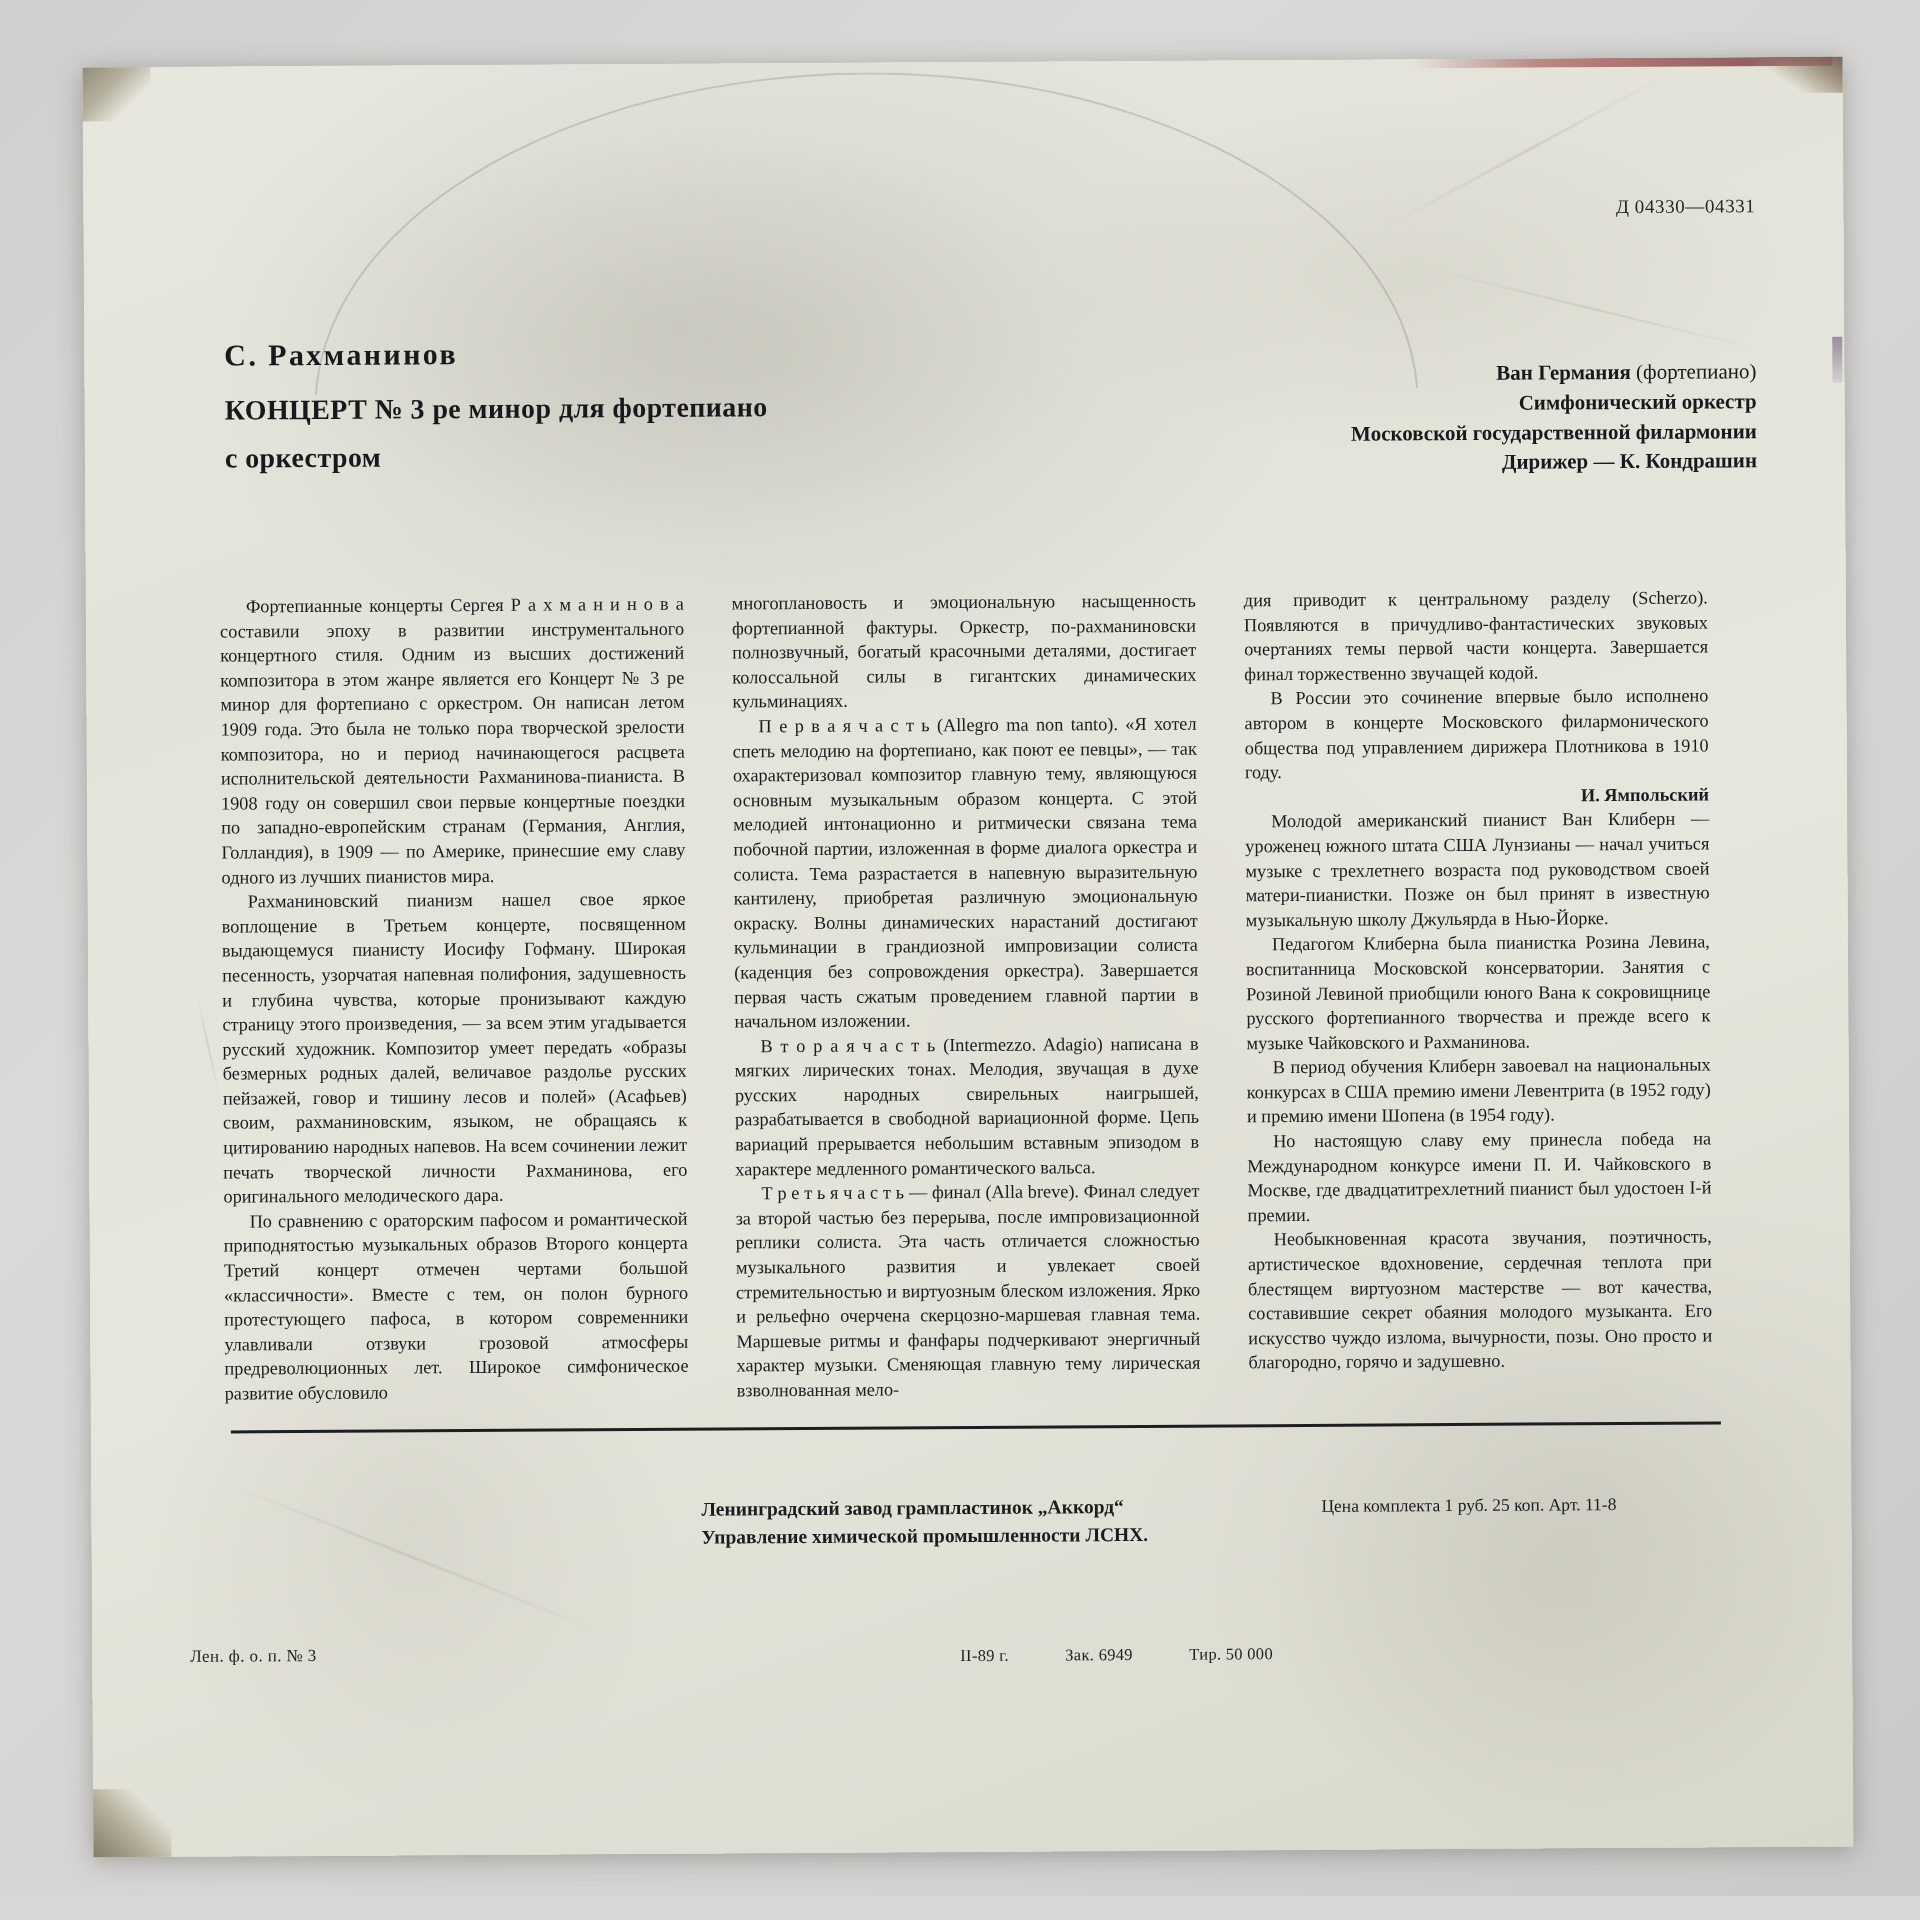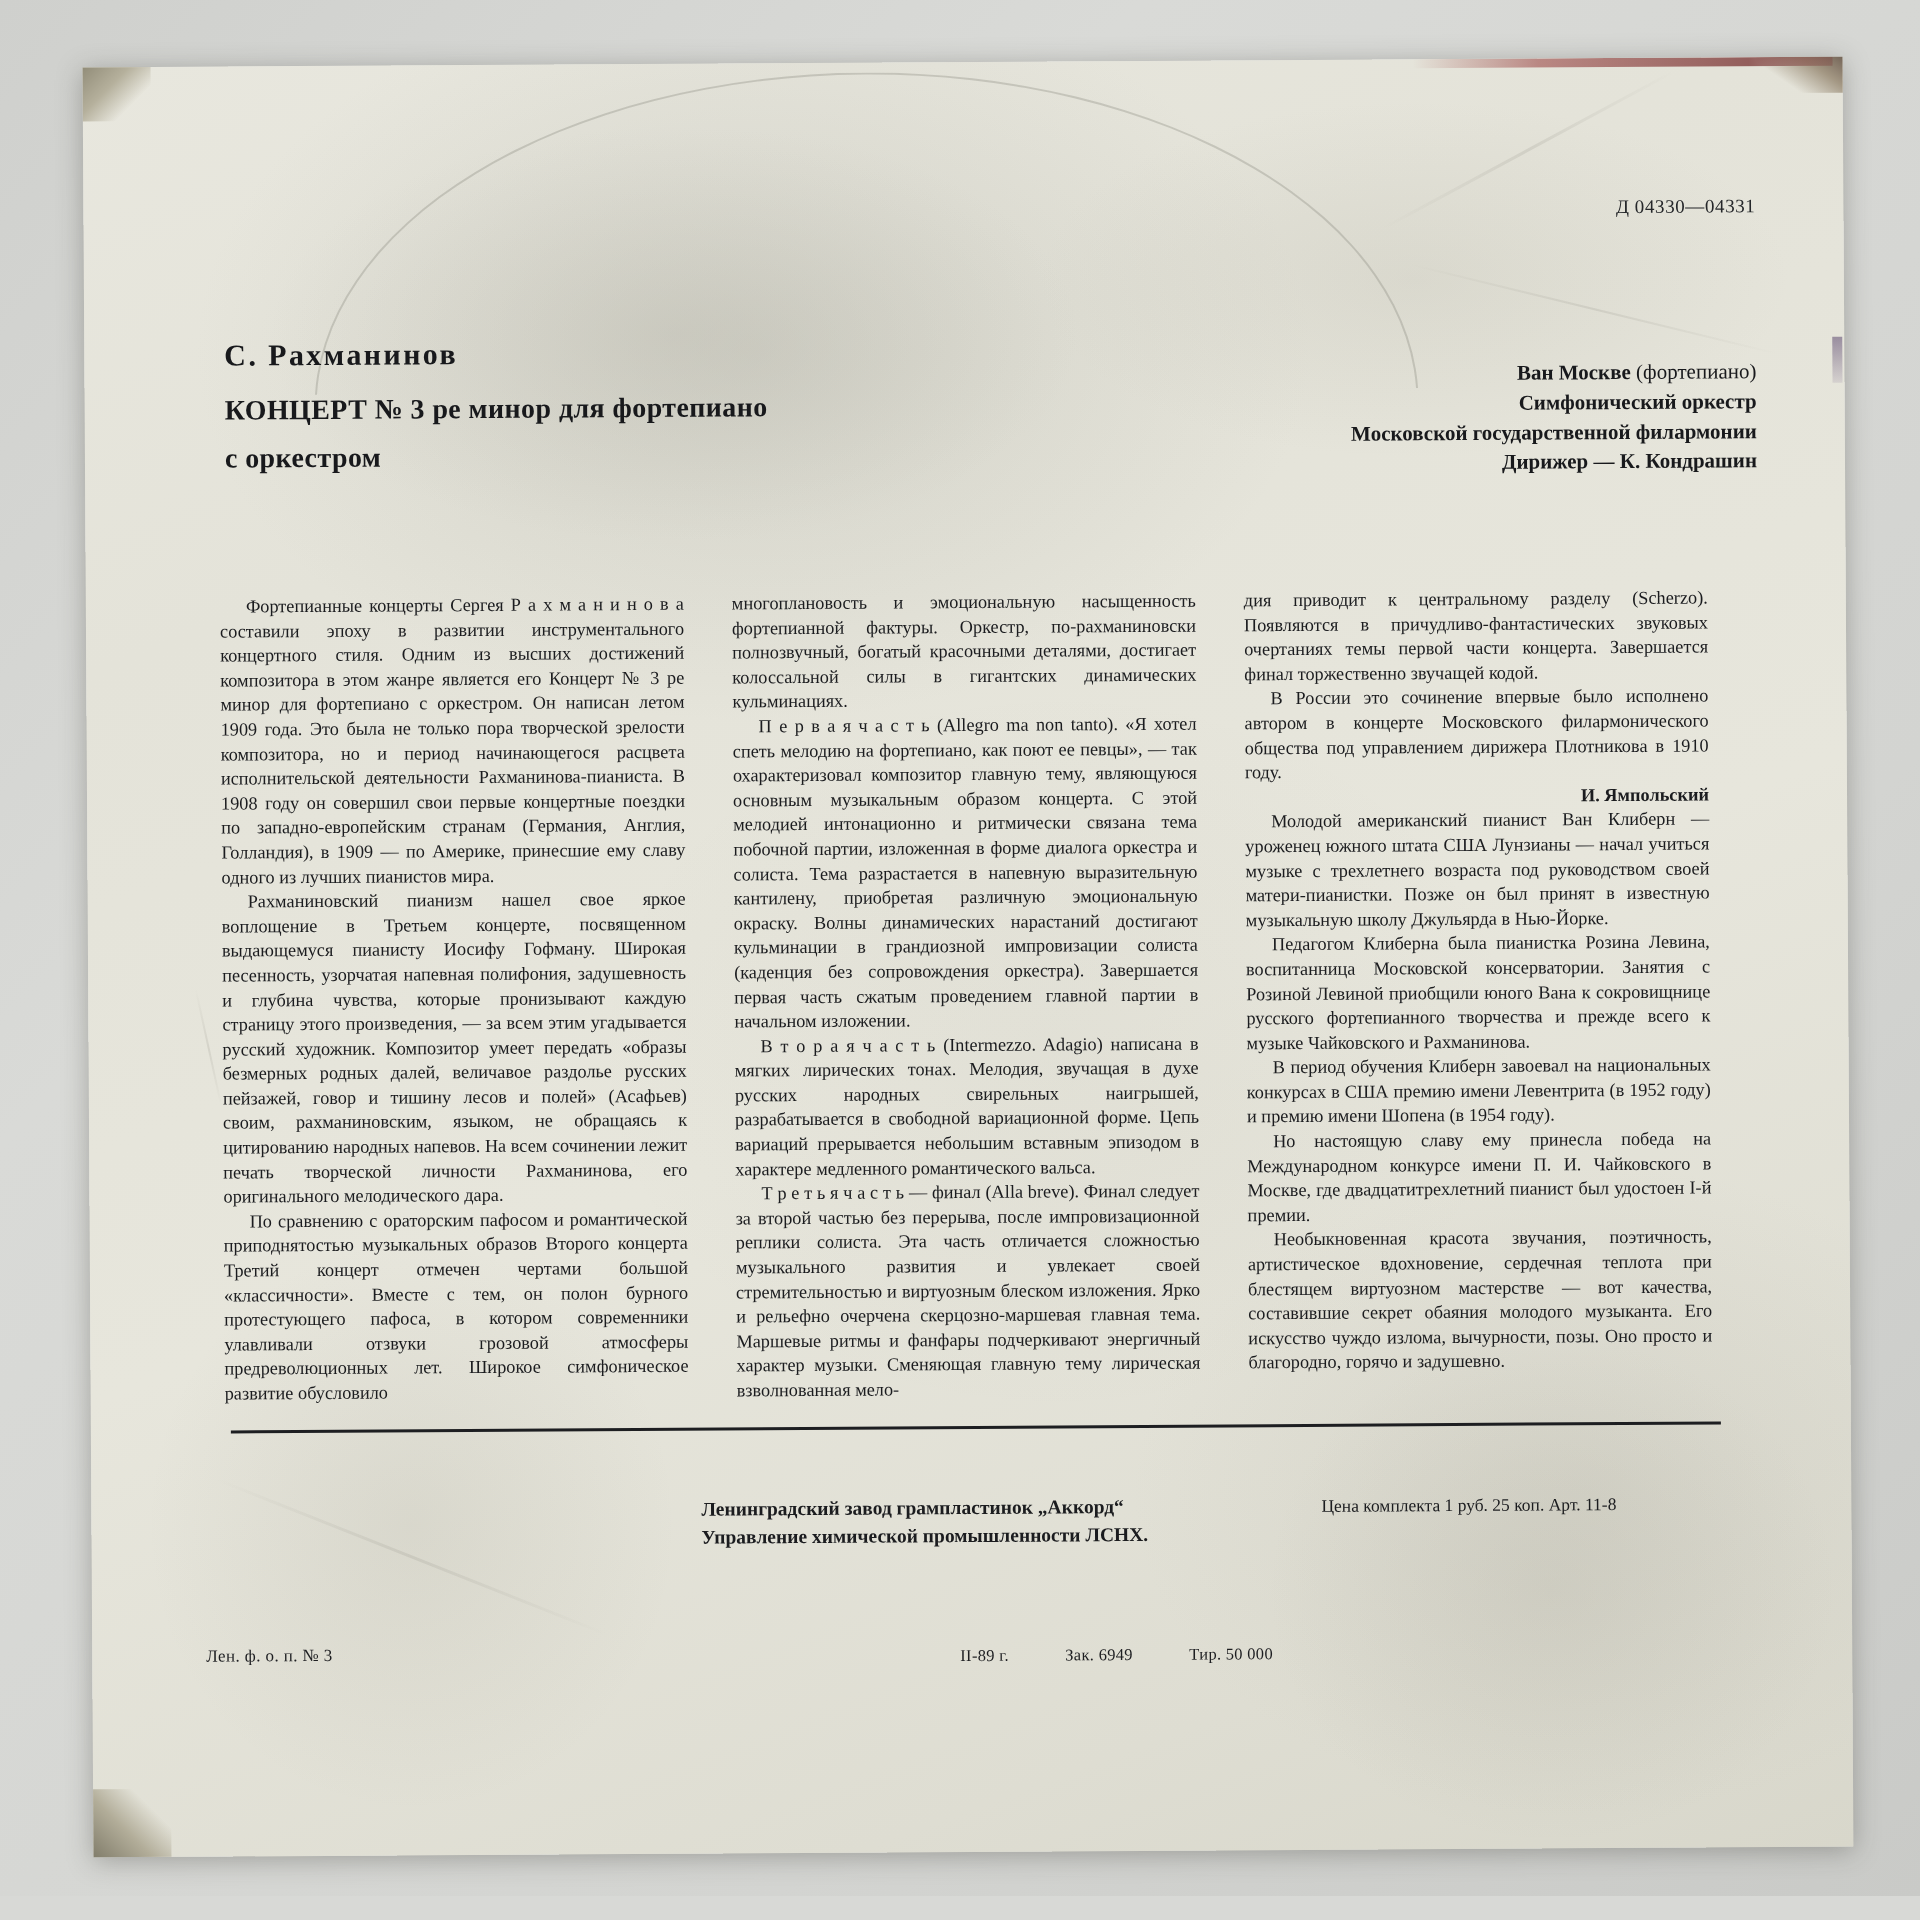--- a/index.html
+++ b/index.html
@@ -212,21 +212,21 @@
     position: absolute;
     left: 1230px;
     top: 4px;
     font-family: "Liberation Serif", serif;
     font-size: 17.5px;
     color: #1b1c1f;
     white-space: nowrap;
   }
   .bottom-left {
     position: absolute;
-    left: 114px;
+    left: 98px;
     top: 1580px;
     font-family: "Liberation Serif", serif;
     font-size: 17px;
     letter-spacing: 0.4px;
     color: #1d1e21;
     white-space: nowrap;
   }
   .bottom-center {
     position: absolute;
     left: 868px;
@@ -266,21 +266,21 @@
 
       <div class="catalog">Д 04330—04331</div>
 
       <div class="title-block">
         <div class="composer">С. Рахманинов</div>
         <div class="work-line1">КОНЦЕРТ № 3 ре минор для фортепиано</div>
         <div class="work-line2">с оркестром</div>
       </div>
 
       <div class="performers">
-        <div><span>Ван Москве</span> <span class="reg">(фортепиано)</span></div>
+        <div><span>Ван Германия</span> <span class="reg">(фортепиано)</span></div>
         <div>Симфонический оркестр</div>
         <div>Московской государственной филармонии</div>
         <div>Дирижер — К. Кондрашин</div>
       </div>
 
       <div class="columns">
 
         <div class="col">
           <p>Фортепианные концерты Сергея Р а х м а н и н о в а составили эпоху в развитии инструментального концертного стиля. Одним из высших достижений композитора в этом жанре является его Концерт № 3 ре минор для фортепиано с оркестром. Он написан летом 1909 года. Это была не только пора творческой зрелости композитора, но и период начинающегося расцвета исполнительской деятельности Рахманинова-пианиста. В 1908 году он совершил свои первые концертные поездки по западно-европейским странам (Германия, Англия, Голландия), в 1909 — по Америке, принесшие ему славу одного из лучших пианистов мира.</p>
           <p>Рахманиновский пианизм нашел свое яркое воплощение в Третьем концерте, посвященном выдающемуся пианисту Иосифу Гофману. Широкая песенность, узорчатая напевная полифония, задушевность и глубина чувства, которые пронизывают каждую страницу этого произведения, — за всем этим угадывается русский художник. Композитор умеет передать «образы безмерных родных далей, величавое раздолье русских пейзажей, говор и тишину лесов и полей» (Асафьев) своим, рахманиновским, языком, не обращаясь к цитированию народных напевов. На всем сочинении лежит печать творческой личности Рахманинова, его оригинального мелодического дара.</p>

